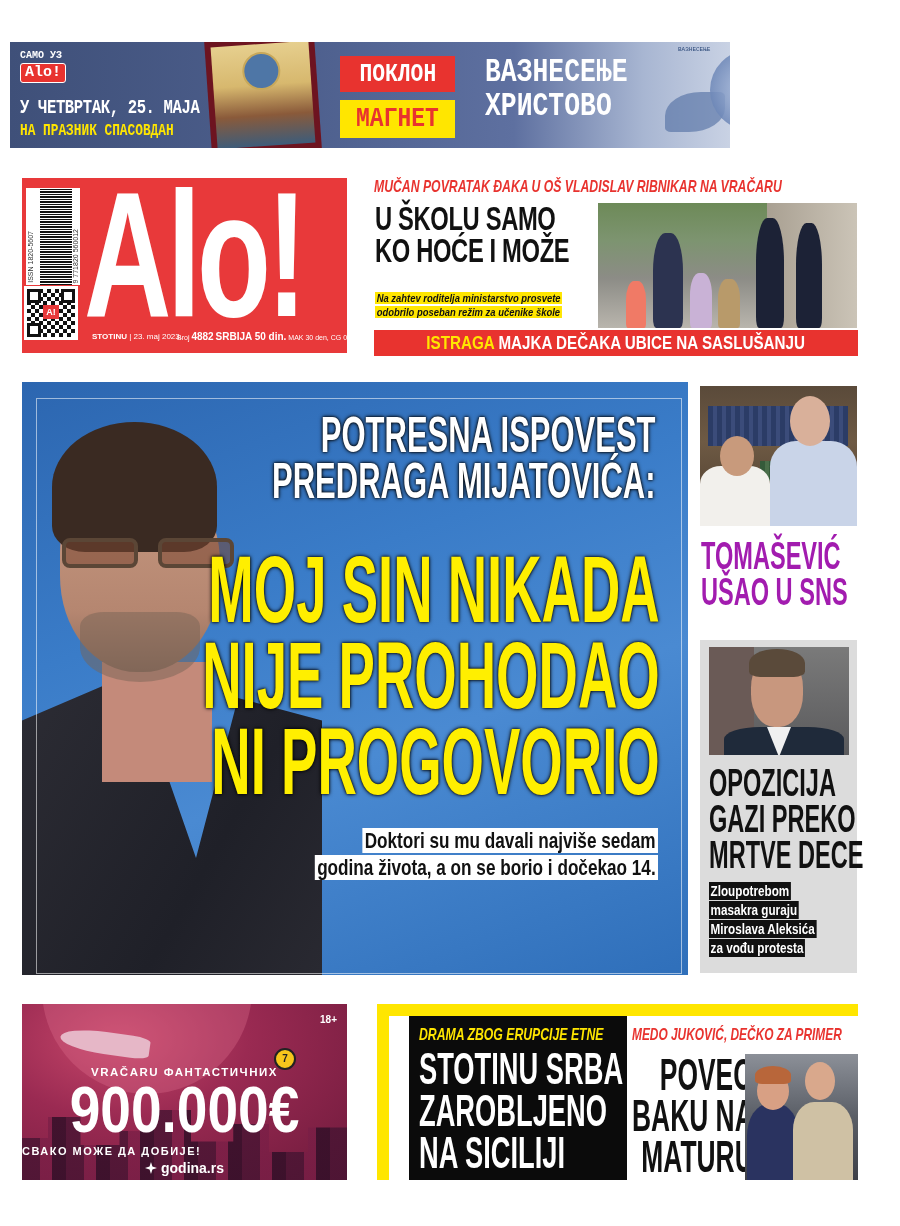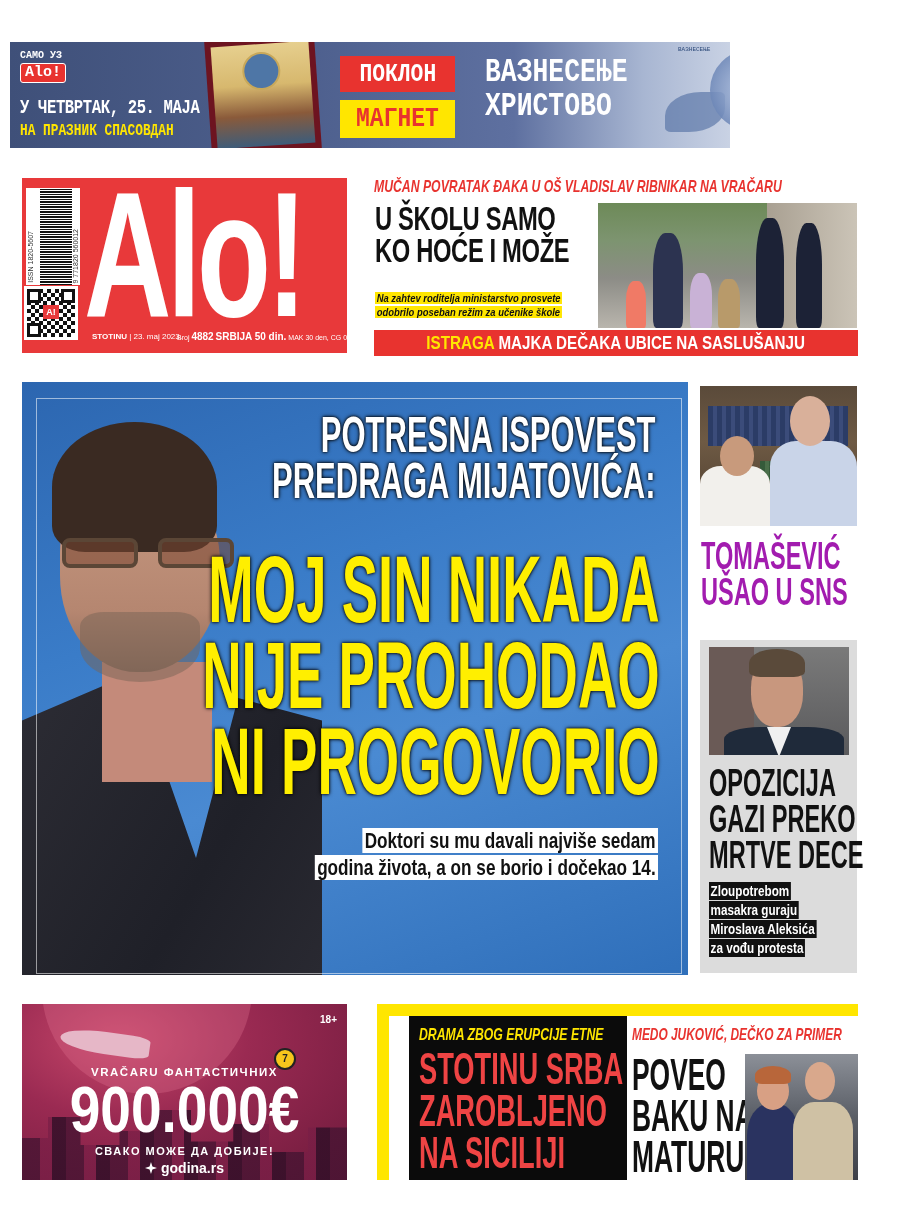--- a/index.html
+++ b/index.html
@@ -111,33 +111,33 @@
   #lotto .moon { position: absolute; left: 20px; top: -120px; width: 210px; height: 210px; border-radius: 50%; background: rgba(220,110,140,.35); }
   #lotto .plane { position: absolute; left: 38px; top: 28px; width: 90px; height: 22px; background: #e6b7c7; border-radius: 50% 20% 20% 50%; transform: rotate(8deg); }
   #lotto .city { position: absolute; left: 0; bottom: 0; width: 325px; height: 70px;
     background: repeating-linear-gradient(90deg, rgba(70,20,50,.8) 0 18px, rgba(120,30,70,.7) 18px 30px, rgba(50,15,40,.85) 30px 44px); clip-path: polygon(0 40%, 8% 40%, 8% 10%, 18% 10%, 18% 50%, 30% 50%, 30% 30%, 40% 30%, 40% 0, 52% 0, 52% 45%, 65% 45%, 65% 20%, 76% 20%, 76% 60%, 88% 60%, 88% 25%, 100% 25%, 100% 100%, 0 100%); }
   #lotto .loto { position: absolute; left: 0; width: 100%; top: 20px; text-align: center; color: #e83232; font-size: 22px; font-weight: 700; font-style: italic; text-shadow: 1px 1px 0 #fff, -1px -1px 0 #fff, 1px -1px 0 #fff, -1px 1px 0 #fff; }
   #lotto .age { position: absolute; right: 10px; top: 10px; color: #fff; font-size: 10px; font-weight: 700; }
   #lotto .ball { position: absolute; left: 252px; top: 44px; width: 22px; height: 22px; border-radius: 50%; background: #f6c51c; border: 2px solid #222; color: #222; font-size: 10px; font-weight: 700; text-align: center; line-height: 18px; }
   #lotto .osvoji { position: absolute; left: 0; width: 100%; top: 62px; text-align: center; color: #fff; font-size: 11.5px; font-weight: 700; letter-spacing: 1.5px; }
   #lotto .amount { position: absolute; left: 0; width: 100%; top: 74px; text-align: center; color: #fff; font-size: 64px; font-weight: 700; line-height: 64px; white-space: nowrap; }
   #lotto .amount span { display: inline-block; transform: scaleX(0.86); }
-  #lotto .svako { position: absolute; left: 0; width: 100%; top: 141px; text-align: center; color: #fff; font-size: 11px; font-weight: 700; letter-spacing: 1.5px; }
+  #lotto .svako { position: absolute; left: 0; width: 100%; top: 141px; color: #fff; font-size: 11px; font-weight: 700; letter-spacing: 1.5px; }
   #lotto .brand { position: absolute; left: 0; width: 100%; top: 156px; text-align: center; color: #fff; font-size: 14px; font-weight: 700; }
   #lotto .clover { display: inline-block; width: 12px; height: 12px; margin-right: 4px; vertical-align: -1px; background: #fff; clip-path: polygon(50% 0, 62% 38%, 100% 50%, 62% 62%, 50% 100%, 38% 62%, 0 50%, 38% 38%); }
 
   
   #yellow-bar { left: 377px; top: 1004px; width: 481px; height: 12px; background: #ffe600; }
   #yellow-side { left: 377px; top: 1004px; width: 12px; height: 176px; background: #ffe600; }
   #etna { left: 389px; top: 1016px; width: 218px; height: 164px; background: #0b0b0b; margin-left: 20px; }
   #etna .kicker { position: absolute; left: 10px; top: 9px; color: #ffe600; font-size: 17px; font-style: italic; font-weight: 700; white-space: nowrap; transform: scaleX(0.72); transform-origin: left top; }
-  #etna .head { position: absolute; left: 10px; top: 32px; color: #ef4444; font-size: 44px; font-weight: 700; line-height: 42px; white-space: nowrap; }
+  #etna .head { position: absolute; left: 10px; top: 32px; color: #ffffff; font-size: 44px; font-weight: 700; line-height: 42px; white-space: nowrap; }
   #etna .head .l { display: block; transform: scaleX(0.62); transform-origin: left top; }
   #medo-kicker { left: 632px; top: 1025px; color: #e8332f; font-size: 17px; font-style: italic; font-weight: 700; white-space: nowrap; transform: scaleX(0.7); transform-origin: left top; }
-  #medo-head { left: 632px; top: 1054px; color: #111; font-size: 44px; font-weight: 700; line-height: 41px; white-space: nowrap; }
+  #medo-head { left: 632px; top: 1054px; color: #111; font-size: 44px; font-weight: 700; line-height: 41px; white-space: nowrap; text-align: right; }
   #medo-head .l { display: block; transform: scaleX(0.6); transform-origin: left top; }
   #medo-photo { left: 745px; top: 1054px; width: 113px; height: 126px; overflow: hidden; background: linear-gradient(180deg, #8c9098 0%, #5a5e66 50%, #3e4048 100%); }
   #medo-photo .gran { position: absolute; left: 2px; top: 50px; width: 52px; height: 80px; background: #2a3360; border-radius: 40% 40% 0 0; }
   #medo-photo .granh { position: absolute; left: 12px; top: 18px; width: 32px; height: 38px; background: #d8a084; border-radius: 50%; }
   #medo-photo .granhair { position: absolute; left: 10px; top: 12px; width: 36px; height: 18px; background: #b8663a; border-radius: 50% 50% 20% 20%; }
   #medo-photo .boy { position: absolute; left: 48px; top: 48px; width: 60px; height: 80px; background: #cfc1a4; border-radius: 35% 35% 0 0; }
   #medo-photo .boyh { position: absolute; left: 60px; top: 8px; width: 30px; height: 38px; background: #d9a88c; border-radius: 50%; }
 </style>
 </head>
 <body>

